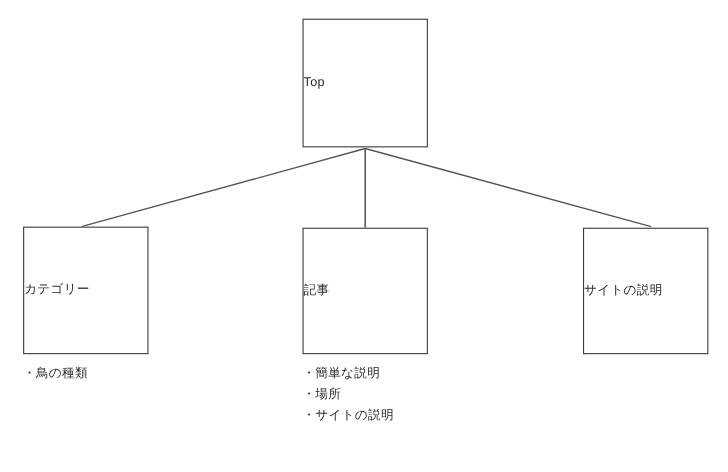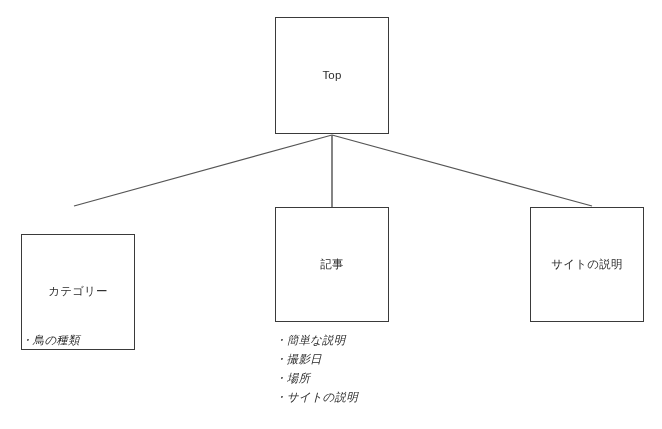--- a/index.html
+++ b/index.html
@@ -30,61 +30,59 @@
     height: 429px;
     pointer-events: none;
   }
   .node-box {
     position: absolute;
     box-sizing: border-box;
     border: 1px solid #3a3a3a;
     background: #ffffff;
     display: flex;
     align-items: center;
-    justify-content: center;
+    justify-content: flex-start;
   }
   .node-label {
     font-size: 11.5px;
     color: #2b2b2b;
     line-height: 1.2;
     text-align: center;
     letter-spacing: 0.2px;
     white-space: nowrap;
   }
   .node-top {
     left: 275px;
     top: 17px;
     width: 114px;
     height: 117px;
   }
   .node-category {
     left: 21px;
     top: 206px;
     width: 114px;
     height: 116px;
-    margin-top: 28px;
   }
   .node-article {
     left: 275px;
     top: 207px;
     width: 114px;
     height: 115px;
   }
   .node-sitedesc {
     left: 530px;
     top: 207px;
     width: 114px;
     height: 115px;
   }
   .bullet-list {
     position: absolute;
     margin: 0;
     padding: 0;
     list-style: none;
-    font-style: italic;
   }
   .bullet-list-category {
     left: 21px;
     top: 331px;
   }
   .bullet-list-article {
     left: 275px;
     top: 331px;
   }
   .bullet-item {
@@ -121,18 +119,17 @@
   <div class="node-box node-article">
     <span class="node-label">記事</span>
   </div>
 
   <ul class="bullet-list bullet-list-category">
     <li class="bullet-item">・鳥の種類</li>
   </ul>
 
   <ul class="bullet-list bullet-list-article">
     <li class="bullet-item">・簡単な説明</li>
-    <li class="bullet-item">・撮影日</li>
     <li class="bullet-item">・場所</li>
     <li class="bullet-item">・サイトの説明</li>
   </ul>
 
 </div>
 
 </body></html>

